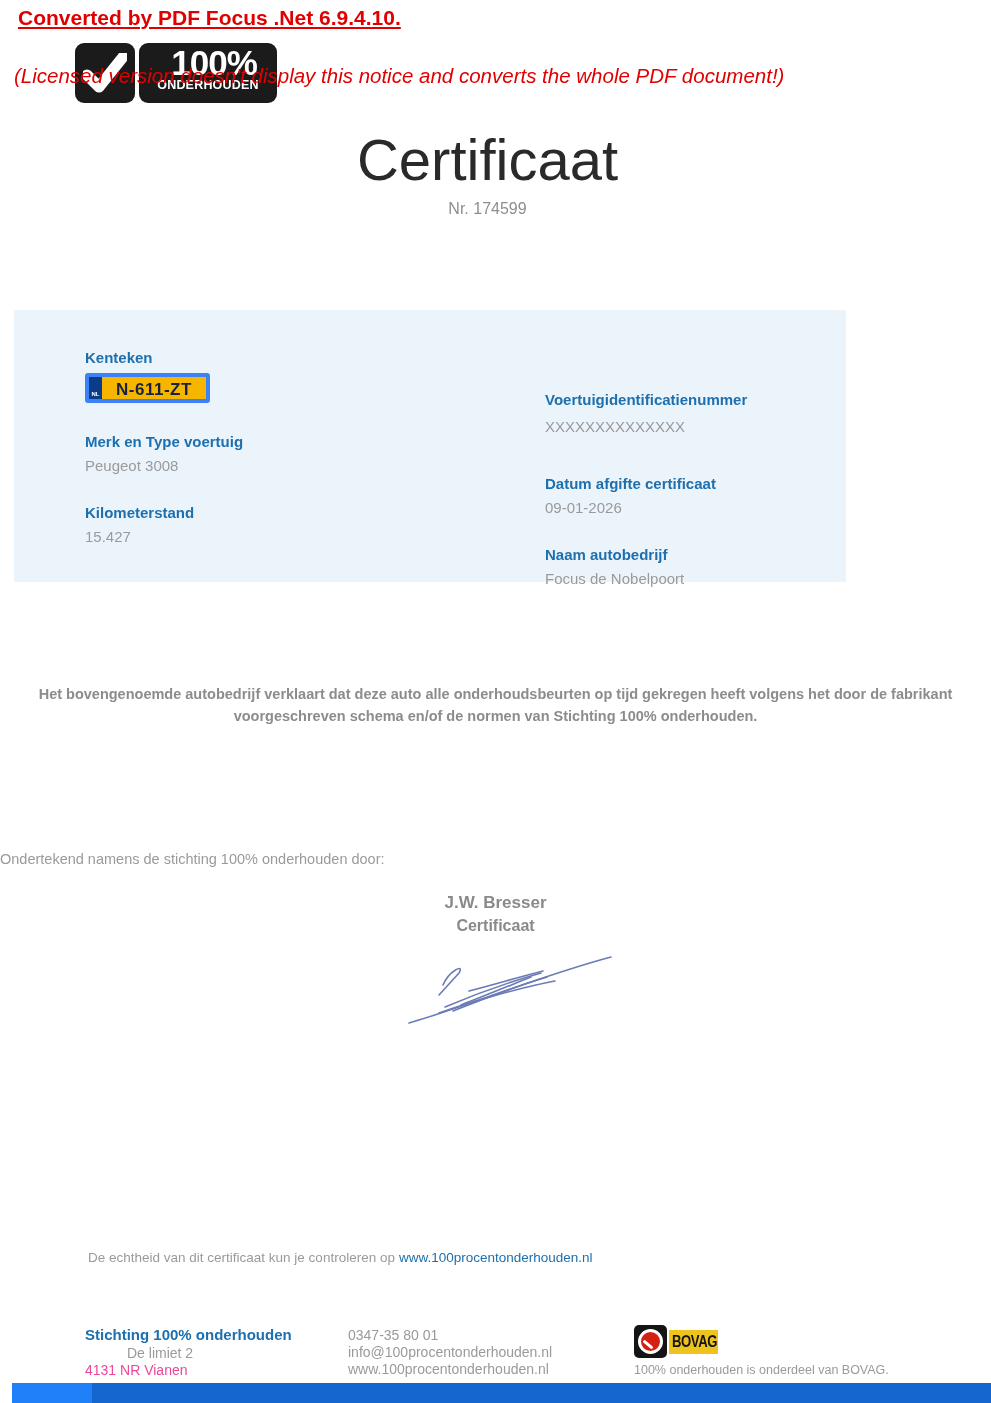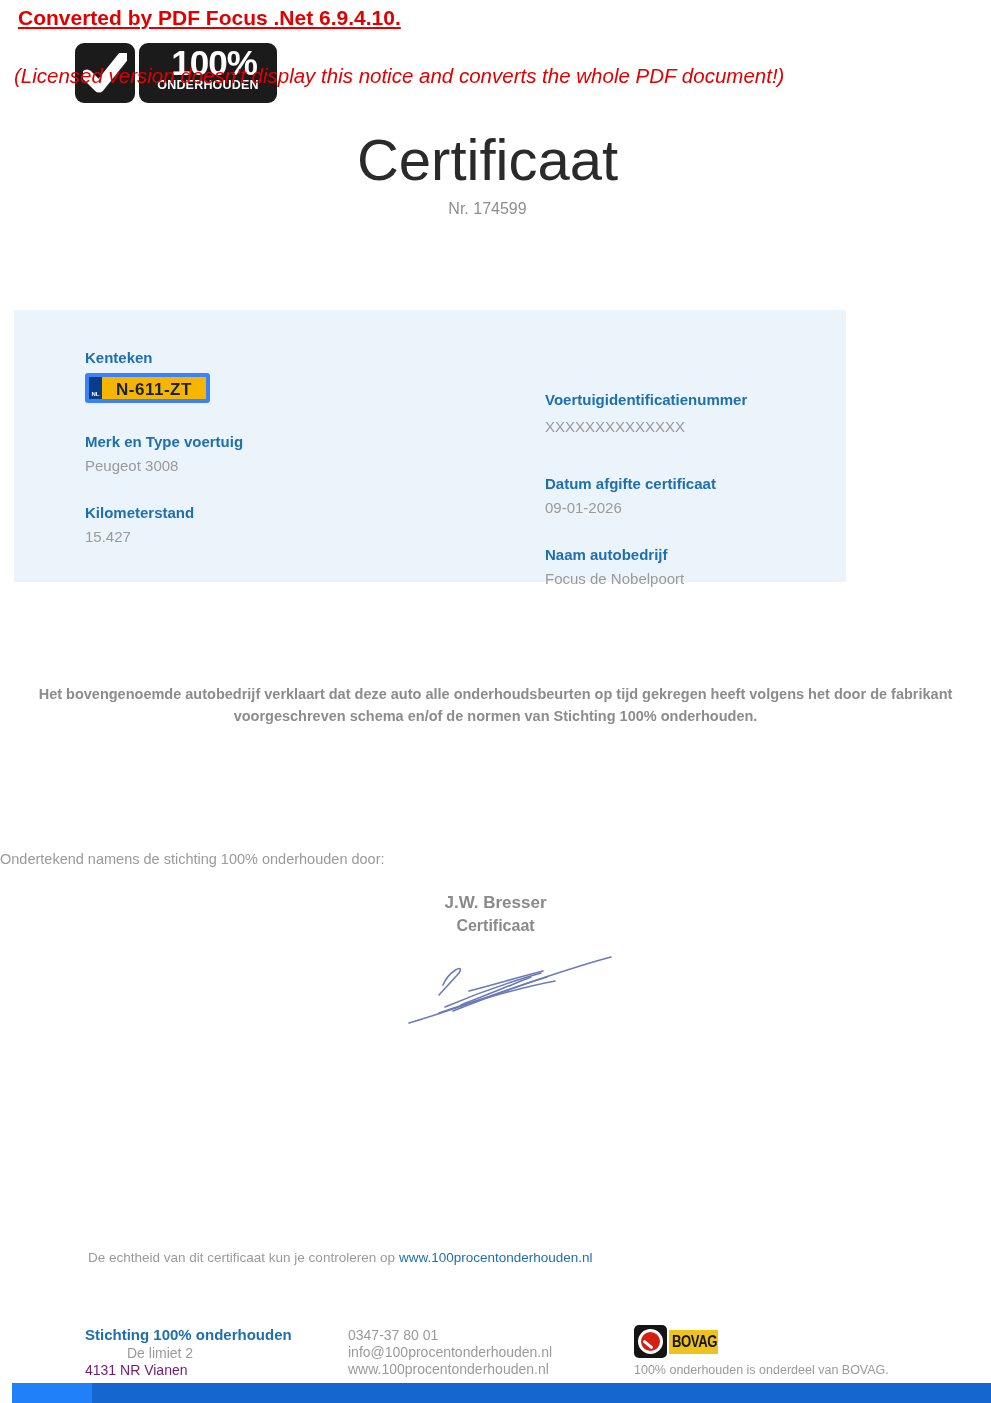--- a/index.html
+++ b/index.html
@@ -51,21 +51,21 @@
   .sig-role  { position:absolute; top:917px; left:0; width:991px; text-align:center; font-size:16px; font-weight:700; color:#8a8a8a; }
   .sig-svg { position:absolute; left:403px; top:943px; }
 
   
   .verify { position:absolute; left:88px; top:1250px; font-size:13.5px; color:#9a9a9a; }
   .verify a { color:#1d6fae; text-decoration:none; margin-left:4px; cursor:pointer; }
 
   
   .f-org  { position:absolute; left:85px; top:1326px; font-size:15px; font-weight:700; color:#1d6fae; }
   .f-a1   { position:absolute; left:85px; top:1345px; font-size:14px; color:#9a9a9a;margin-left:42px; }
-  .f-a2   { position:absolute; left:85px; top:1362px; font-size:14px; color:#701a75; }
+  .f-a2   { position:absolute; left:85px; top:1362px; font-size:14px; color:#ec4899; }
   .f-ph   { position:absolute; left:348px; top:1327px; font-size:14px; color:#9a9a9a; }
   .f-em   { position:absolute; left:348px; top:1344px; font-size:14px; color:#9a9a9a; }
   .f-web  { position:absolute; left:348px; top:1361px; font-size:14px; color:#9a9a9a; }
 
   .bovag { position:absolute; left:634px; top:1325px; display:flex; align-items:center;justify-content:center; }
   .bovag-badge { width:33px; height:33px; background:#141414; border-radius:5px; position:relative; }
   .bovag-ring { position:absolute; left:4px; top:4px; width:25px; height:25px; border-radius:50%;
     background:#d32011; border:3px solid #ffffff; }
   .bovag-needle { position:absolute; left:8px; top:18px; width:12px; height:3px; background:#ffffff;
     transform:rotate(40deg); border-radius:2px; }
@@ -142,21 +142,21 @@
   </g>
 </svg>
 
 <div class="verify">
   <span>De echtheid van dit certificaat kun je controleren op</span><a>www.100procentonderhouden.nl</a>
 </div>
 
 <div class="f-org">Stichting 100%  onderhouden</div>
 <div class="f-a1">De limiet 2</div>
 <div class="f-a2">4131 NR Vianen</div>
-<div class="f-ph">0347-37 80 01</div>
+<div class="f-ph">0347-35 80 01</div>
 <div class="f-em">info@100procentonderhouden.nl</div>
 <div class="f-web">www.100procentonderhouden.nl</div>
 
 <div class="bovag">
   <div class="bovag-badge">
     <div class="bovag-ring"></div>
     <div class="bovag-needle"></div>
   </div>
   <div class="bovag-namebox">
     <span>BOVAG</span>

